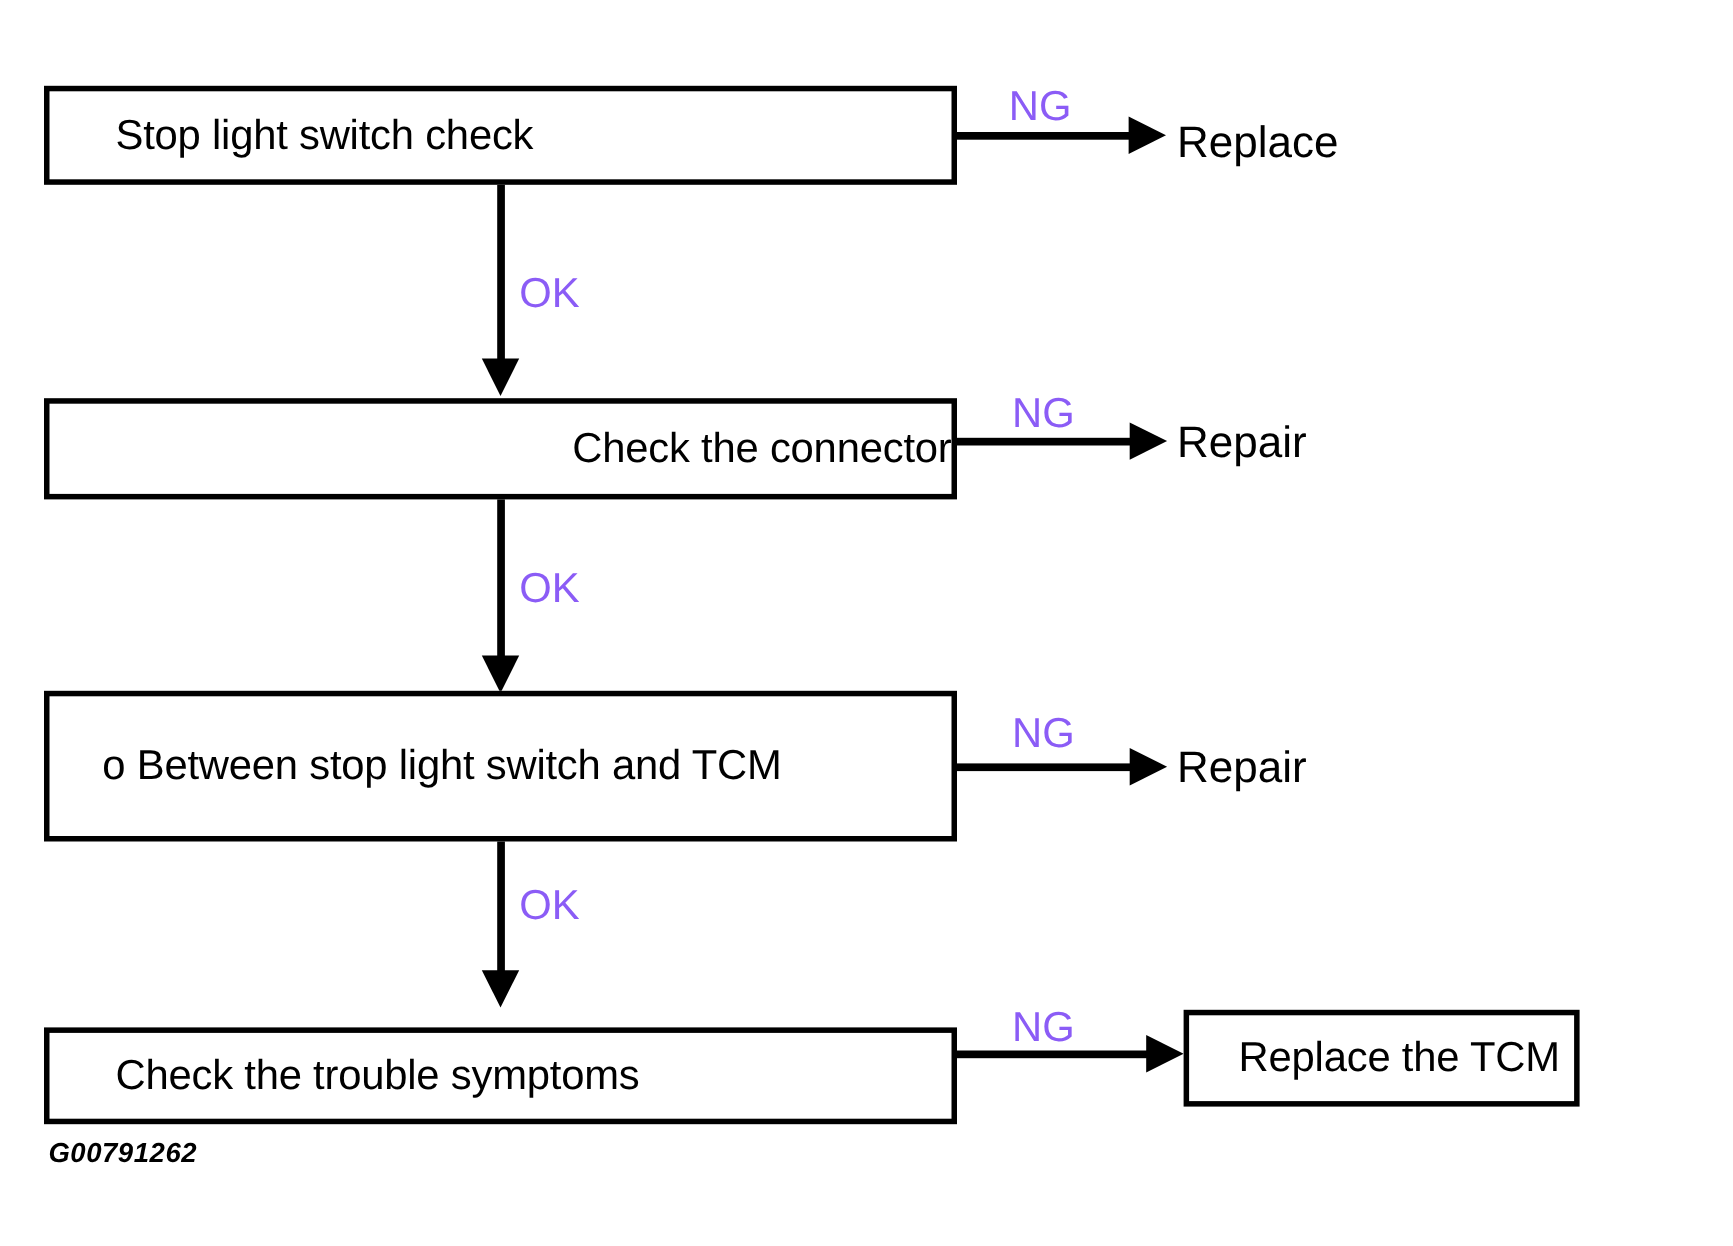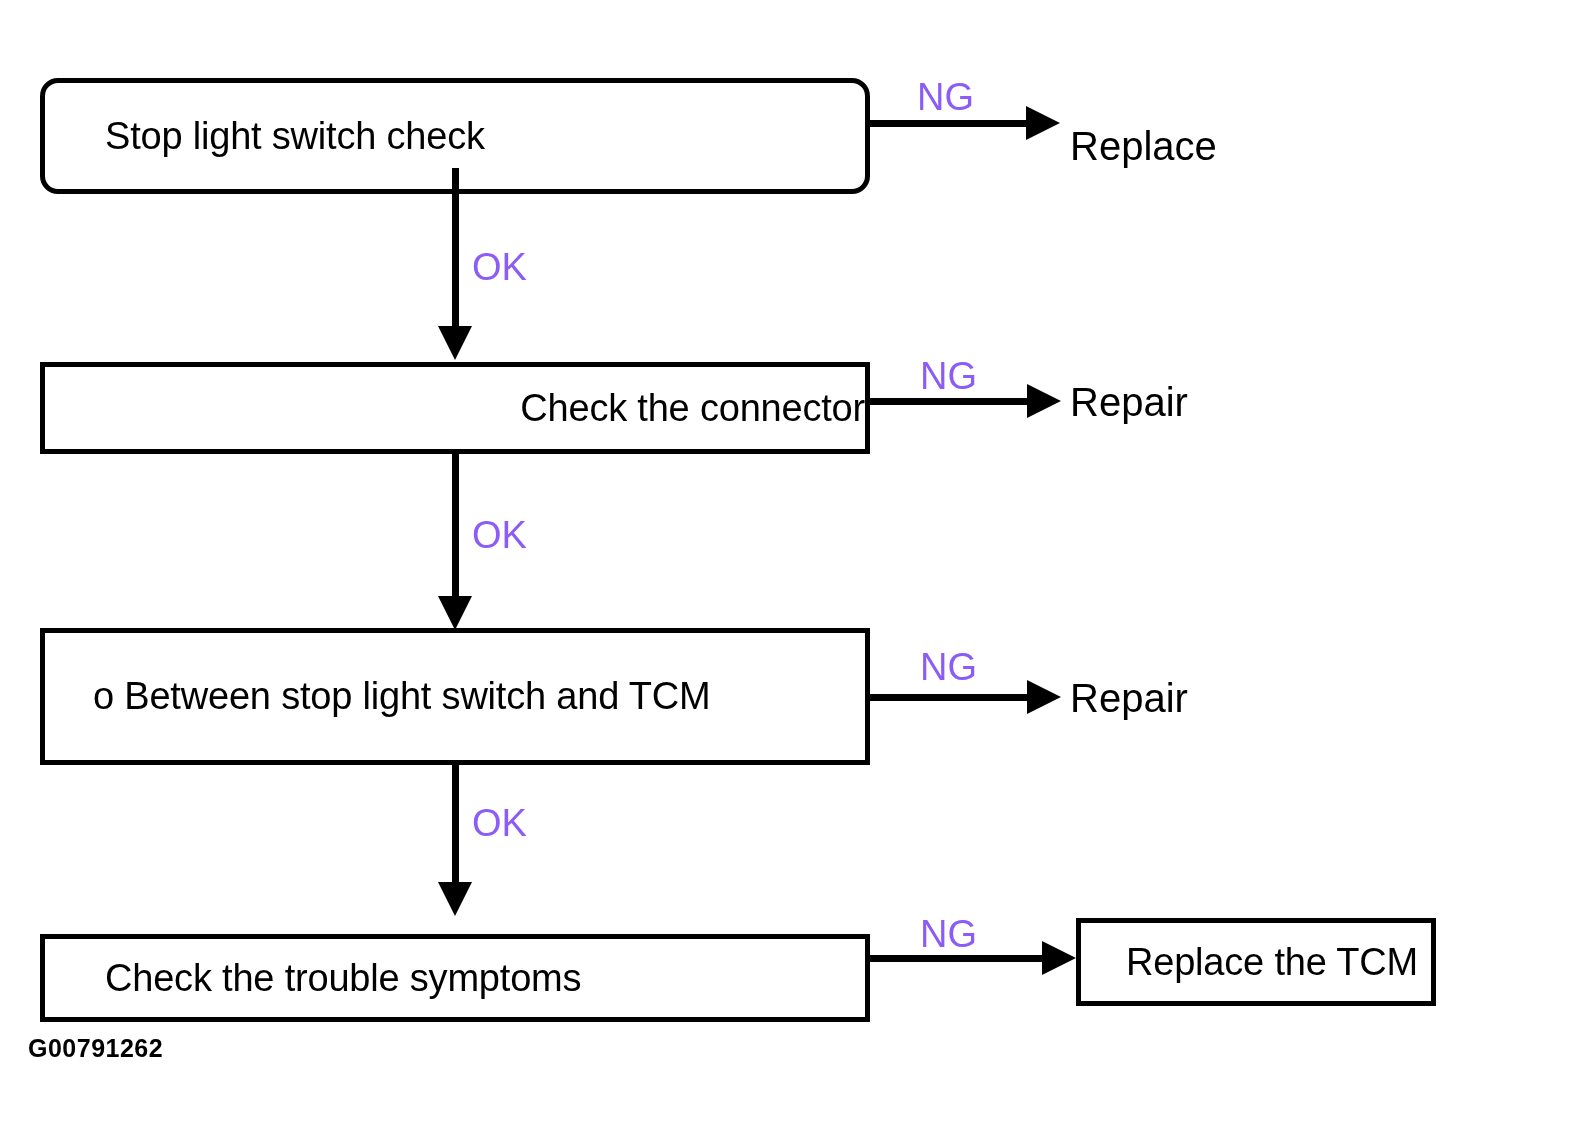--- a/index.html
+++ b/index.html
@@ -95,28 +95,28 @@
     letter-spacing: 0.5px;
     line-height: 1;
     color: #000000;
   }
 </style>
 </head>
 <body>
 
 <div id="canvas">
 
-  <div class="box" style="left:40px; top:78px; width:830px; height:116px;border-radius:18px;">
+  <div class="box" style="left:40px; top:78px; width:830px; height:90px;">
     <div class="box-label pad">Stop light switch check</div>
   </div>
 
   <div class="hline" style="left:870px; top:120px; width:165px;"></div>
   <div class="arrow-right" style="left:1026px; top:106px;"></div>
   <div class="edge-label" style="left:917px; top:78px;">NG</div>
-  <div class="target-label" style="left:1070px; top:126px;">Replace</div>
+  <div class="target-label" style="left:1070px; top:110px;">Replace</div>
 
   <div class="vline" style="left:452px; top:168px; height:160px;"></div>
   <div class="arrow-down" style="left:438px; top:326px;"></div>
   <div class="edge-label" style="left:472px; top:248px;">OK</div>
 
   <div class="box" style="left:40px; top:362px; width:830px; height:92px;text-align:right;">
     <div class="box-label pad">Check the connector</div>
   </div>
 
   <div class="hline" style="left:868px; top:398px; width:168px;"></div>
@@ -146,15 +146,15 @@
   </div>
 
   <div class="hline" style="left:868px; top:955px; width:180px;"></div>
   <div class="arrow-right" style="left:1042px; top:941px;"></div>
   <div class="edge-label" style="left:920px; top:915px;">NG</div>
 
   <div class="box" style="left:1076px; top:918px; width:360px; height:88px;">
     <div class="box-label center-ish">Replace the TCM</div>
   </div>
 
-  <div class="fig-id" style="left:28px; top:1036px;">G00791262</div>
+  <div class="fig-id" style="left:44px; top:1036px;font-style:italic;">G00791262</div>
 
 </div>
 
 </body></html>

